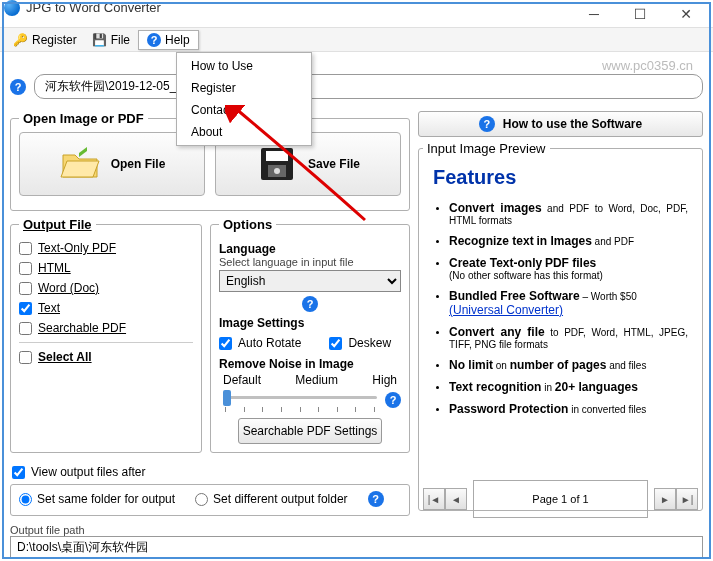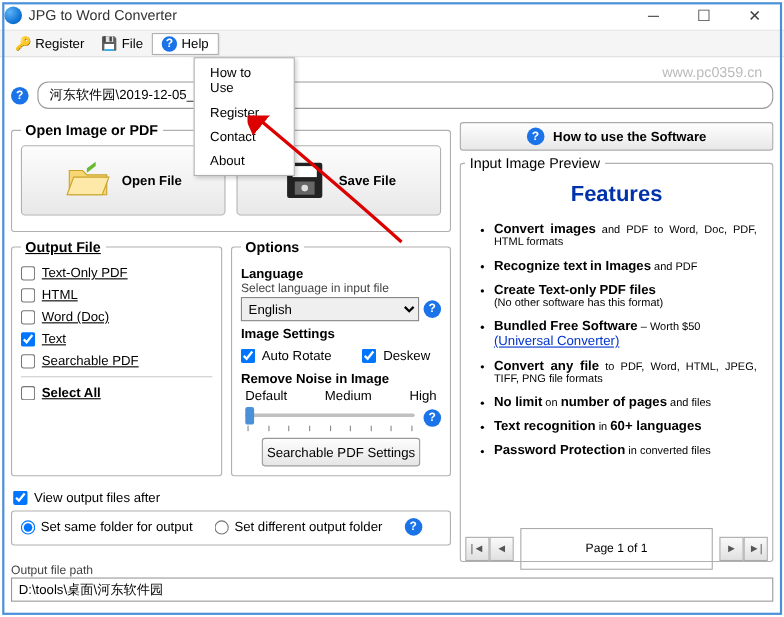--- a/index.html
+++ b/index.html
@@ -1,27 +1,27 @@
 <!DOCTYPE html>
 <html><head>
 <meta charset="utf-8">
 <style>
   * { box-sizing: border-box; margin: 0; padding: 0; font-family: "Microsoft YaHei", Tahoma, Arial, sans-serif; font-size: 12px; }
   body { background: #fff; width: 713px; height: 561px; overflow: hidden; position: relative; }
 
-  .titlebar { height: 28px; display: flex; align-items: center; padding: 0 4px; border-bottom: 1px solid #e0e0e0; }
+  .titlebar { height: 28px; display: flex; padding: 0 4px; border-bottom: 1px solid #e0e0e0; }
   .titlebar .icon { width: 16px; height: 16px; background: radial-gradient(circle at 30% 30%, #5cb3f7, #0a6ed1 70%); border-radius: 50%; margin-right: 6px; }
   .titlebar .title { flex: 1; font-size: 13px; color: #333; }
   .winbtn { width: 46px; height: 28px; display: flex; align-items: center; justify-content: center; font-size: 14px; color: #444; }
 
   .menubar { height: 24px; display: flex; align-items: center; background: #f5f5f5; border-bottom: 1px solid #e0e0e0; padding-left: 6px; }
   .menuitem { padding: 2px 8px; display: flex; align-items: center; font-size: 12px; }
   .menuitem .mi-icon { width: 14px; height: 14px; margin-right: 4px; display: inline-flex; align-items: center; justify-content: center; }
   .menuitem.active { background: #fff; border: 1px solid #b0b0b0; box-shadow: 1px 1px 2px rgba(0,0,0,.15); }
-  .dropdown { position: absolute; left: 176px; top: 52px; width: 92px; background: #fff; border: 1px solid #b0b0b0; z-index: 10; box-shadow: 2px 2px 4px rgba(0,0,0,.2); padding: 2px 0; }
+  .dropdown { position: absolute; left: 176px; top: 52px; width: 136px; background: #fff; border: 1px solid #b0b0b0; z-index: 10; box-shadow: 2px 2px 4px rgba(0,0,0,.2); padding: 2px 0; }
   .dropdown div { padding: 4px 14px; font-size: 12px; }
   .watermark { position: absolute; right: 20px; top: 58px; font-size: 13px; color: #bbb; z-index: 2; }
 
   .content { padding: 8px 10px 6px 10px; }
 
   .filepath-row { display: flex; align-items: center; margin: 14px 0 12px 0; }
   .pathfield { flex: 1; border: 1px solid #999; border-radius: 10px; padding: 3px 10px; margin-left: 8px; font-size: 12px; background: #fff; overflow: hidden; white-space: nowrap; }
 
   .help-icon { width: 16px; height: 16px; border-radius: 50%; background: #1a73e8; color: #fff; display: inline-flex; align-items: center; justify-content: center; font-weight: bold; font-size: 11px; flex-shrink: 0; }
 
@@ -60,21 +60,21 @@
   .choose-output { display: flex; align-items: center; gap: 20px; }
   .radio { display: flex; align-items: flex-end; gap: 5px; }
 
   .outpath-row { margin-top: 2px; }
   .outpath-input { width: 100%; border: 1px solid #999; padding: 3px 6px; font-size: 12px; }
 
   
   .howto-header { background: linear-gradient(#fefefe,#e8e8e8); border: 1px solid #aaa; border-radius: 3px; height: 26px; display: flex; align-items: center; justify-content: center; font-weight: bold; font-size: 14px; gap: 8px; margin-bottom: 4px; }
   fieldset.preview { height: 370px; padding: 4px; margin-bottom: 0; }
   .preview-body { background: #fff; border: none; height: 318px; overflow: hidden; padding: 6px 10px; }
-  .features-title { color: #0033aa; font-weight: bold; font-size: 20px; text-align: center; font-family: Verdana, sans-serif; }
+  .features-title { color: #0033aa; font-weight: bold; font-size: 20px; text-align: left; font-family: Verdana, sans-serif; }
   .features-list { padding: 4px 0 0 16px; }
   .features-list li { font-size: 10px; color: #000; margin: 8px 0; text-align: justify; font-family: Verdana, sans-serif; }
   .features-list li b { font-weight: bold; }
   .features-list a { color: #0033cc; text-decoration: underline; }
   .pager { display: flex; align-items: center; justify-content: center; margin-top: 2px; }
   .pgbtn { width: 22px; height: 22px; border: 1px solid #aaa; background: linear-gradient(#fafafa,#e0e0e0); display: flex; align-items: center; justify-content: center; font-size: 10px; color: #555; }
   .pgtext { flex: 1; margin: 0 6px; border: 1px solid #aaa; height: 38px; display: flex; align-items: center; justify-content: center; font-size: 11px; }
 
   .arrow { position: absolute; left: 225px; top: 105px; width: 150px; height: 120px; z-index: 20; pointer-events: none; }
 
@@ -191,21 +191,21 @@
           <label class="chk">
               <input type="checkbox" style="">
               <b>Select All</b>
             </label>
         </fieldset>
 
         <fieldset class="options">
           <legend>Options</legend>
           <div class="sub-label">Language</div>
           <div class="small">Select language in input file</div>
-          <div style="display:flex;gap:4px;align-items:center;margin:2px 0 4px 0;">
+          <div style="display:flex;gap:4px;align-items:center;margin:2px 0 4px 0;flex-direction:column;">
             <select><option>English</option></select>
             <span class="help-icon">?</span>
           </div>
           <div class="sub-label">Image Settings</div>
           <div class="img-settings-row">
             <label class="chk">
                 <input type="checkbox" checked="" style="">
                 <span>Auto Rotate</span>
               </label>
             <label class="chk">
@@ -272,21 +272,21 @@
         <legend style="font-weight:normal">Input Image Preview</legend>
         <div class="preview-body">
           <div class="features-title">Features</div>
           <ul class="features-list" id="features-list">
               <li><b>Convert images</b> and PDF to Word, Doc, PDF, HTML formats</li>
               <li><b>Recognize text</b> <b>in Images</b> and PDF</li>
               <li><b>Create Text-only</b> <b>PDF files</b><br>(No other software has this format)</li>
               <li><b>Bundled Free Software</b> – Worth $50<br><a href="#">(Universal Converter)</a></li>
               <li><b>Convert any file</b> to PDF, Word, HTML, JPEG, TIFF, PNG file formats</li>
               <li><b>No limit</b> on <b>number of pages</b> and files</li>
-              <li><b>Text recognition</b> in <b>60+ languages</b></li>
+              <li><b>Text recognition</b> in <b>20+ languages</b></li>
               <li><b>Password Protection</b> in converted files</li>
             </ul>
         </div>
         <div class="pager">
           <div class="pgbtn">|◄</div>
           <div class="pgbtn">◄</div>
           <div class="pgtext">Page 1 of 1</div>
           <div class="pgbtn">►</div>
           <div class="pgbtn">►|</div>
         </div>

